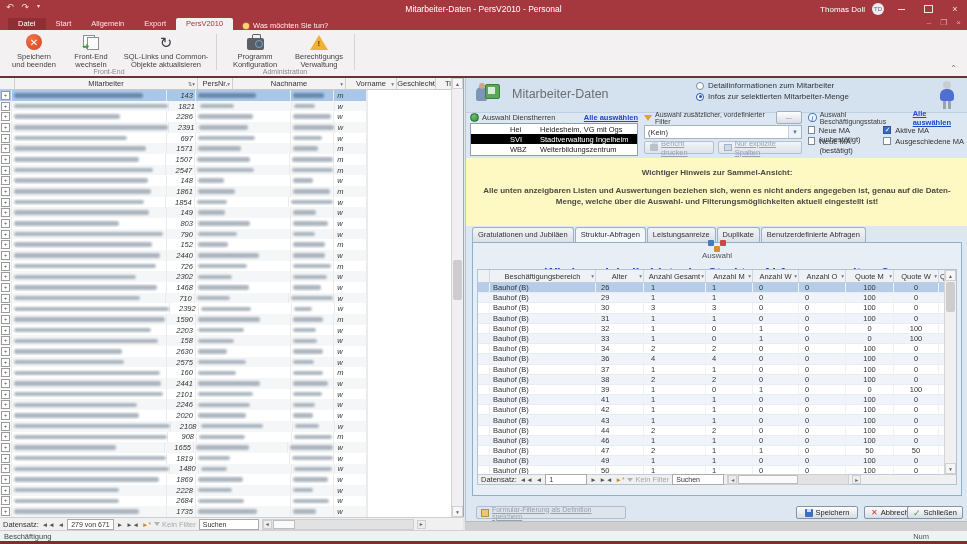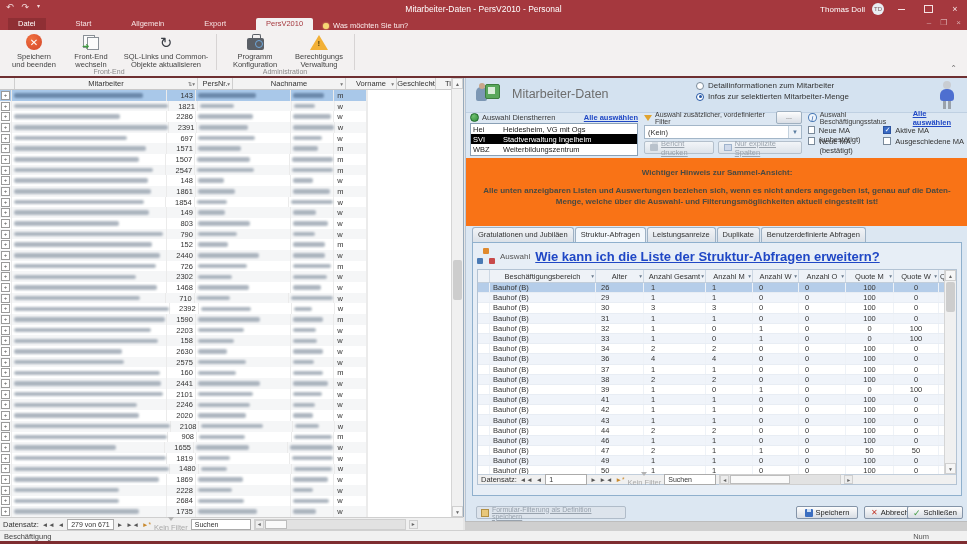--- a/index.html
+++ b/index.html
@@ -16,21 +16,21 @@
   .tb-right{right:2px;top:0;height:18px;display:flex;align-items:center;gap:7px;}
   .tb-user{font-size:8px;color:#fff;}
   .tb-avatar{width:12px;height:12px;border-radius:50%;background:#e9eef3;color:#7a5a5c;font-size:6px;
              display:flex;align-items:center;justify-content:center;}
   .winbtn{width:20px;height:16px;display:flex;align-items:center;justify-content:center;color:#f5e2e3;font-size:9px;}
   .winbtn .mini{display:block;width:7px;height:1px;background:#f5e2e3;}
   .winbtn .maxi{display:block;width:7px;height:6px;border:1px solid #f5e2e3;}
 
   
   .tabrow{left:0;top:18px;width:967px;height:12px;background:#a5383e;display:flex;align-items:flex-end;}
-  .rtab{font-size:7.5px;color:#f7e4e5;padding:2px 10px 2px 10px;height:8px;line-height:8px;cursor:default;margin-left:20px;}
+  .rtab{font-size:7.5px;color:#f7e4e5;padding:2px 10px 2px 10px;height:8px;line-height:8px;cursor:default;}
   .rtab.file{background:#8f2f34;color:#fff;margin-left:8px;}
   .rtab.active{background:#f3f1f1;color:#a5383e;border-radius:2px 2px 0 0;}
   .tellme{display:flex;align-items:center;gap:4px;font-size:7.5px;color:#fbecec;padding:0 10px;}
   .bulb{width:6px;height:6px;border-radius:50%;background:#f7d774;box-shadow:0 0 2px #f7d774;}
   .childwin{position:absolute;right:6px;top:0px;display:flex;gap:9px;color:#d9a9ab;font-size:8px;}
 
   
   .ribbon{left:0;top:30px;width:967px;height:46px;background:#f3f1f1;border-bottom:2px solid #6e3032;}
   .rbtn{position:absolute;top:3px;display:flex;flex-direction:column;align-items:center;gap:2px;cursor:default;}
   .rbtn .lbl{font-size:7.5px;line-height:8px;color:#444;text-align:center;white-space:pre-line;}
@@ -49,21 +49,21 @@
   .ic-warn i{position:absolute;left:-1.5px;top:4px;font-style:normal;font-size:8px;color:#5a4510;font-weight:bold;}
   .rgroup-lbl{position:absolute;bottom:1px;font-size:7px;color:#8a8a8a;text-align:center;}
   .rsep{position:absolute;top:4px;width:1px;height:36px;background:#d7d4d4;}
   .collapse{position:absolute;right:10px;bottom:3px;color:#777;font-size:8px;}
 
   
   .leftpanel{left:0;top:78px;width:463px;height:439px;background:#fff;border-right:1px solid #98aabb;}
   .lt-head{display:flex;height:11px;background:#f3f3f3;border-bottom:1px solid #c9c9c9;font-size:7.5px;color:#333;}
   .lt-head .hc{position:relative;border-right:1px solid #cfcfcf;display:flex;align-items:center;justify-content:center;}
   .lt-head .hc .ar{position:absolute;right:2px;font-size:5.5px;color:#777;}
-  .lt-rows{position:absolute;top:12px;left:0;width:368px;height:427px;overflow:hidden;}
+  .lt-rows{position:absolute;top:12px;left:0;width:368px;height:427px;overflow:hidden;font-style:italic;}
   .lt-row{display:flex;height:10.675px;align-items:center;font-size:7.5px;color:#333;}
   .lt-row:nth-child(even){background:#f5f6f7;}
   .lt-row.sel{background:#a9c8e9;}
   .cell{border-right:1px solid #ebebeb;height:100%;display:flex;align-items:center;box-sizing:border-box;}
   .c-exp{width:14px;justify-content:center;}
   .c-mit{width:182px;padding-left:2px;}
   .c-pnr{width:34px;justify-content:flex-end;padding-right:2px;}
   .c-nach{width:112px;padding-left:2px;}
   .c-vor{width:50px;padding-left:2px;}
   .c-ges{width:38px;padding-left:3px;}
@@ -75,21 +75,21 @@
   .sel .blurbar{background:#5d7a9c;}
   .vscroll{position:absolute;right:0;top:0;width:11px;height:439px;background:#f0f0f0;border-left:1px solid #d5d5d5;}
   .vs-btn{position:absolute;left:0;width:11px;height:11px;background:#f6f6f6;border:1px solid #d0d0d0;box-sizing:border-box;
           font-size:5px;color:#666;display:flex;align-items:center;justify-content:center;}
   .vs-thumb{position:absolute;left:1px;width:9px;background:#cdcdcd;border-radius:2px;}
 
   
   .navbar{background:#f0f0f0;border-top:1px solid #cfcfcf;display:flex;align-items:center;font-size:7.5px;color:#333;gap:3px;padding-left:3px;box-sizing:border-box;}
   .navgly{color:#555;font-size:6.5px;}
   .navcount{background:#fff;border:1px solid #ababab;font-size:7px;padding:0 3px;height:9px;line-height:9px;}
-  .navfilter{display:flex;align-items:center;gap:2px;color:#a9a9a9;flex-direction:column;}
+  .navfilter{display:flex;align-items:center;gap:2px;color:#a9a9a9;}
   .funnel{width:0;height:0;border-left:3px solid transparent;border-right:3px solid transparent;border-top:4px solid #b3b3b3;}
   .navsearch{background:#fff;border:1px solid #ababab;font-size:7px;height:9px;line-height:9px;padding:0 3px;color:#333;}
   .hscroll{position:relative;height:9px;background:#e2e2e2;border:1px solid #cfcfcf;}
   .hs-thumb{position:absolute;top:0;height:100%;background:#fafafa;border:1px solid #bdbdbd;box-sizing:border-box;}
   .hs-btn{position:absolute;top:0;width:9px;height:100%;background:#ededed;border:1px solid #cfcfcf;box-sizing:border-box;font-size:5px;color:#666;display:flex;align-items:center;justify-content:center;}
 
   
   .rightpanel{left:465px;top:78px;width:502px;height:443px;background:#dce7f2;border-left:1px solid #b7c6d6;}
   .rp-head{position:absolute;left:0;top:0;width:502px;height:34px;background:#d4e2f0;border-bottom:1px solid #bfd0e2;}
   .rp-appicon{position:absolute;left:10px;top:5px;width:24px;height:22px;}
@@ -109,49 +109,49 @@
   .rp-person .lg2{left:10px;}
 
   .filterzone{position:absolute;left:0;top:34px;width:502px;height:46px;}
   .fz-sec{position:absolute;top:0;height:46px;}
   .fz-head{display:flex;align-items:center;gap:3px;font-size:7.5px;color:#3a3a3a;height:11px;}
   .fz-link{font-size:7.5px;color:#1f47c5;text-decoration:underline;font-weight:bold;margin-left:auto;cursor:pointer;}
   .ic-pin{width:9px;height:9px;border-radius:50%;background:radial-gradient(circle at 35% 30%,#6fc06f,#2e8b3a);border:1px solid #1f6b2a;box-sizing:border-box;}
   .ic-funnelY{width:0;height:0;border-left:4px solid transparent;border-right:4px solid transparent;border-top:6px solid #e0a32e;position:relative;}
   .ic-info{width:9px;height:9px;border-radius:50%;background:#eef4fb;border:1px solid #4a7ab5;color:#2456a4;font-size:7px;line-height:9px;text-align:center;font-style:italic;box-sizing:border-box;}
   .listbox{background:#fff;border:1px solid #8aa0b5;overflow:hidden;}
-  .lb-row{display:flex;height:10px;font-size:7.5px;color:#222;align-items:center;}
+  .lb-row{display:flex;height:10px;font-size:7.5px;color:#222;align-items:center;padding-left:37px;}
   .lb-row .code{width:30px;padding-left:2px;}
   .lb-row.sel{background:#000;color:#fff;}
   .combo{background:#fff;border:1px solid #a3b6c8;height:12px;display:flex;align-items:center;font-size:7.5px;color:#333;}
   .combo .val{flex:1;padding-left:3px;}
   .combo .dd{width:12px;height:100%;border-left:1px solid #c4d2de;display:flex;align-items:center;justify-content:center;color:#5a7da0;font-size:6px;background:#eef3f8;}
   .morebtn{width:26px;height:11px;background:linear-gradient(#fdfdfd,#d9dee5);border:1px solid #9fb0c0;border-radius:2px;
            font-size:7px;color:#555;text-align:center;line-height:10px;}
   .disbtn{display:flex;align-items:center;gap:3px;height:13px;background:linear-gradient(#f2f5f8,#dde3ea);border:1px solid #b4c0cc;
           border-radius:2px;font-size:7.5px;color:#9aa3ad;padding:0 5px;box-sizing:border-box;}
   .ic-print{width:9px;height:7px;background:#b9c2cc;border-radius:1px;position:relative;}
   .ic-print:before{content:"";position:absolute;left:1.5px;top:-2px;width:6px;height:2px;background:#d7dde3;}
   .ic-cols{width:9px;height:7px;background:#cfd9ea;border:1px solid #9fb3cc;box-sizing:border-box;}
   .chk{display:flex;align-items:flex-start;gap:4px;font-size:7.5px;color:#333;height:11px;}
   .cbox{width:8px;height:8px;border:1px solid #7a8a9a;background:#fff;box-sizing:border-box;}
   .cbox.on{background:#3a6bc4;border-color:#2d54a0;position:relative;}
   .cbox.on:before{content:"✓";position:absolute;left:0.5px;top:-1.5px;color:#fff;font-size:7px;}
 
-  .notice{position:absolute;left:0;top:80px;width:502px;height:68px;background:#f97316;}
+  .notice{position:absolute;left:0;top:80px;width:502px;height:68px;background:#fef9c3;}
   .notice .nt{font-size:8px;font-weight:bold;color:#4a4a42;text-align:center;margin-top:10px;}
   .notice .nb{font-size:8px;font-weight:bold;color:#4a4a42;text-align:center;margin:8px 8px 0 8px;line-height:11px;}
 
   .rp-tabs{position:absolute;left:6px;top:149px;display:flex;gap:1px;}
   .rp-tab{font-size:7.5px;color:#333;background:linear-gradient(#f2f4f7,#dbe1e8);border:1px solid #9eb1c4;border-bottom:none;
           border-radius:3px 3px 0 0;padding:2px 5px 2px 5px;height:10px;line-height:10px;}
   .rp-tab.active{background:#f2f7fc;font-weight:normal;position:relative;z-index:2;}
 
   .rp-box{position:absolute;left:6px;top:164px;width:490px;height:254px;background:#e7eef6;border:1px solid #8fb0cd;box-sizing:border-box;}
-  .q-row{position:absolute;left:4px;top:3px;width:480px;height:20px;display:flex;align-items:center;gap:5px;}
+  .q-row{position:absolute;left:4px;top:3px;width:480px;height:20px;display:flex;align-items:center;gap:5px;flex-direction:column;}
   .ic-struct{position:relative;width:18px;height:16px;}
   .ic-struct i{position:absolute;width:6px;height:6px;border-radius:1px;}
   .ic-struct .s1{left:6px;top:0;background:#e08a2e;}
   .ic-struct .s2{left:0;bottom:0;background:#4a7ab5;}
   .ic-struct .s3{right:0;bottom:0;background:#c84a4a;}
   .q-lbl{font-size:8px;color:#555;}
   .q-combo{width:245px;}
   .q-link{font-size:13px;color:#1f47c5;text-decoration:underline;font-weight:bold;}
 
   .rt-wrap{position:absolute;left:4px;top:26px;width:480px;height:216px;background:#fff;border:1px solid #b3c3d4;box-sizing:border-box;}

